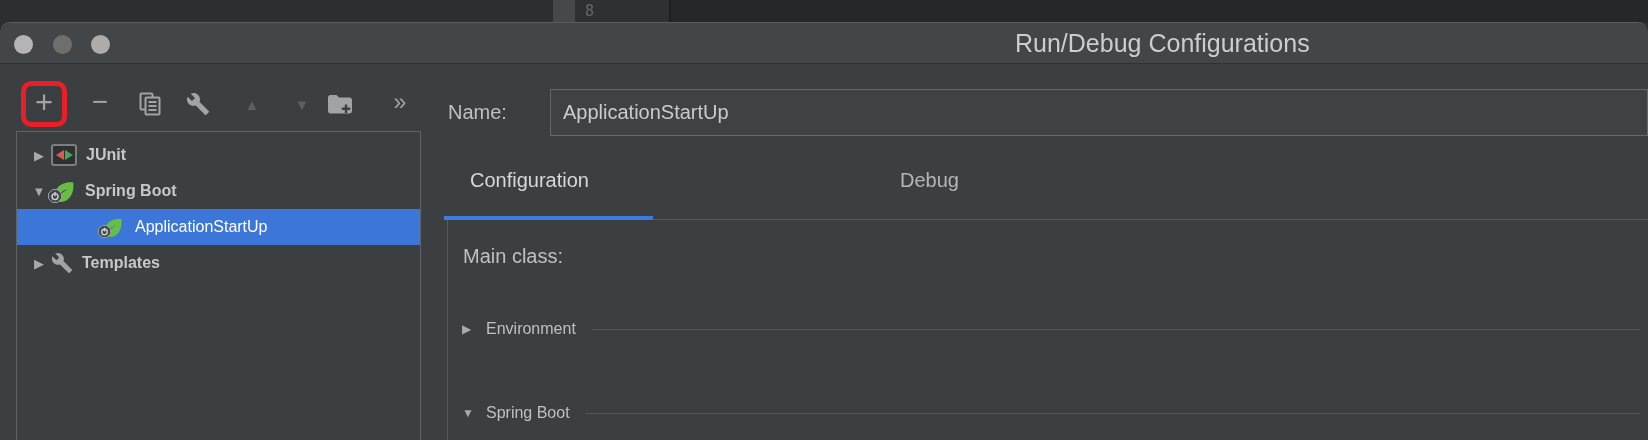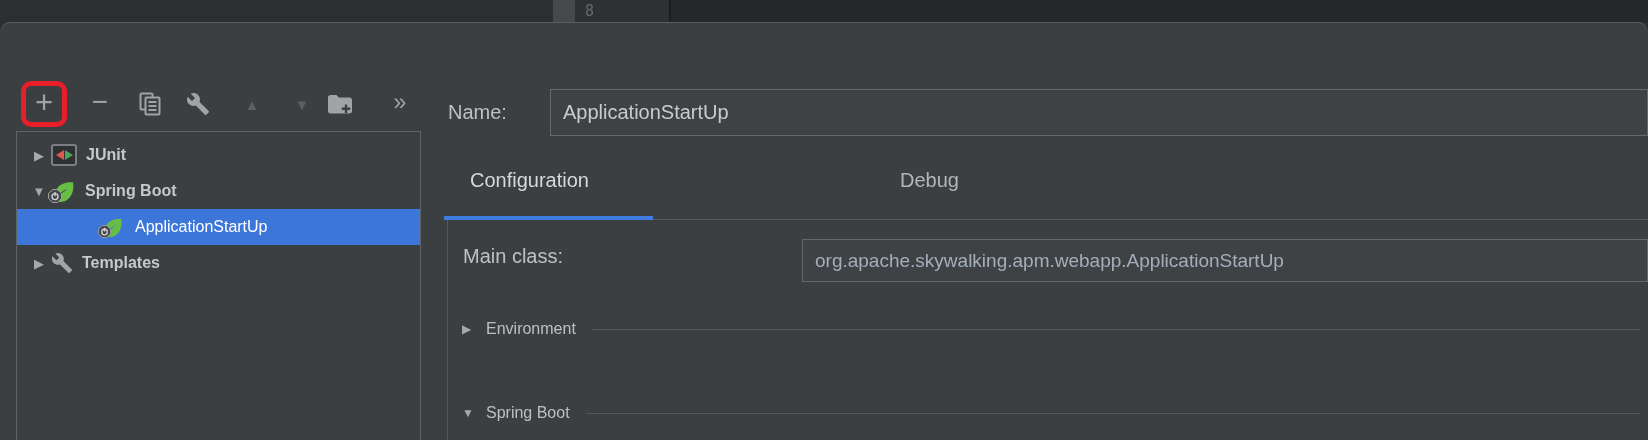--- a/index.html
+++ b/index.html
@@ -81,20 +81,26 @@
   <div class="bg-scrollband"></div>
   <div class="bg-gutter">
     <span class="bg-linenum">8</span>
   </div>
   <div class="bg-vline"></div>
   <div class="bg-editor-right"></div>
 </div>
 
 <div class="dialog">
 
+  <div class="titlebar">
+    <div class="light close"></div>
+    <div class="light min"></div>
+    <div class="light max"></div>
+    <div class="win-title">Run/Debug Configurations</div>
+  </div>
 
   <div class="icon-btn" style="left:27px">
     <span class="glyph-plus">+</span>
   </div>
   <div class="icon-btn" style="left:83px">
     <span class="glyph-minus">−</span>
   </div>
   <div class="icon-btn" style="left:133px">
     <svg width="22" height="24" viewBox="0 0 22 24">
       <rect x="1.5" y="1.5" width="12" height="16" rx="1" fill="none" stroke="#a0a4a6" stroke-width="2"></rect>
@@ -187,21 +193,20 @@
   <div class="form-label" style="left:448px;top:78px;">Name:</div>
   <input class="tb-input name-input" type="text" value="ApplicationStartUp" style="">
 
   <div class="tab active" style="left:470px">Configuration</div>
   <div class="tab" style="left:900px">Debug</div>
 
   <div class="content-box"></div>
   <div class="tab-underline"></div>
 
   <div class="form-label" style="left:463px;top:222px;">Main class:</div>
-  <input class="tb-input mainclass-input" type="text" value="org.apache.skywalking.apm.webapp.ApplicationStartUp" style="">
 
   <div class="section-row" style="top:293px">
     <span class="s-arrow">▶</span>
     <span class="s-label">Environment</span>
     <span class="s-line"></span>
   </div>
 
   <div class="section-row" style="top:377px">
     <span class="s-arrow">▼</span>
     <span class="s-label">Spring Boot</span>

